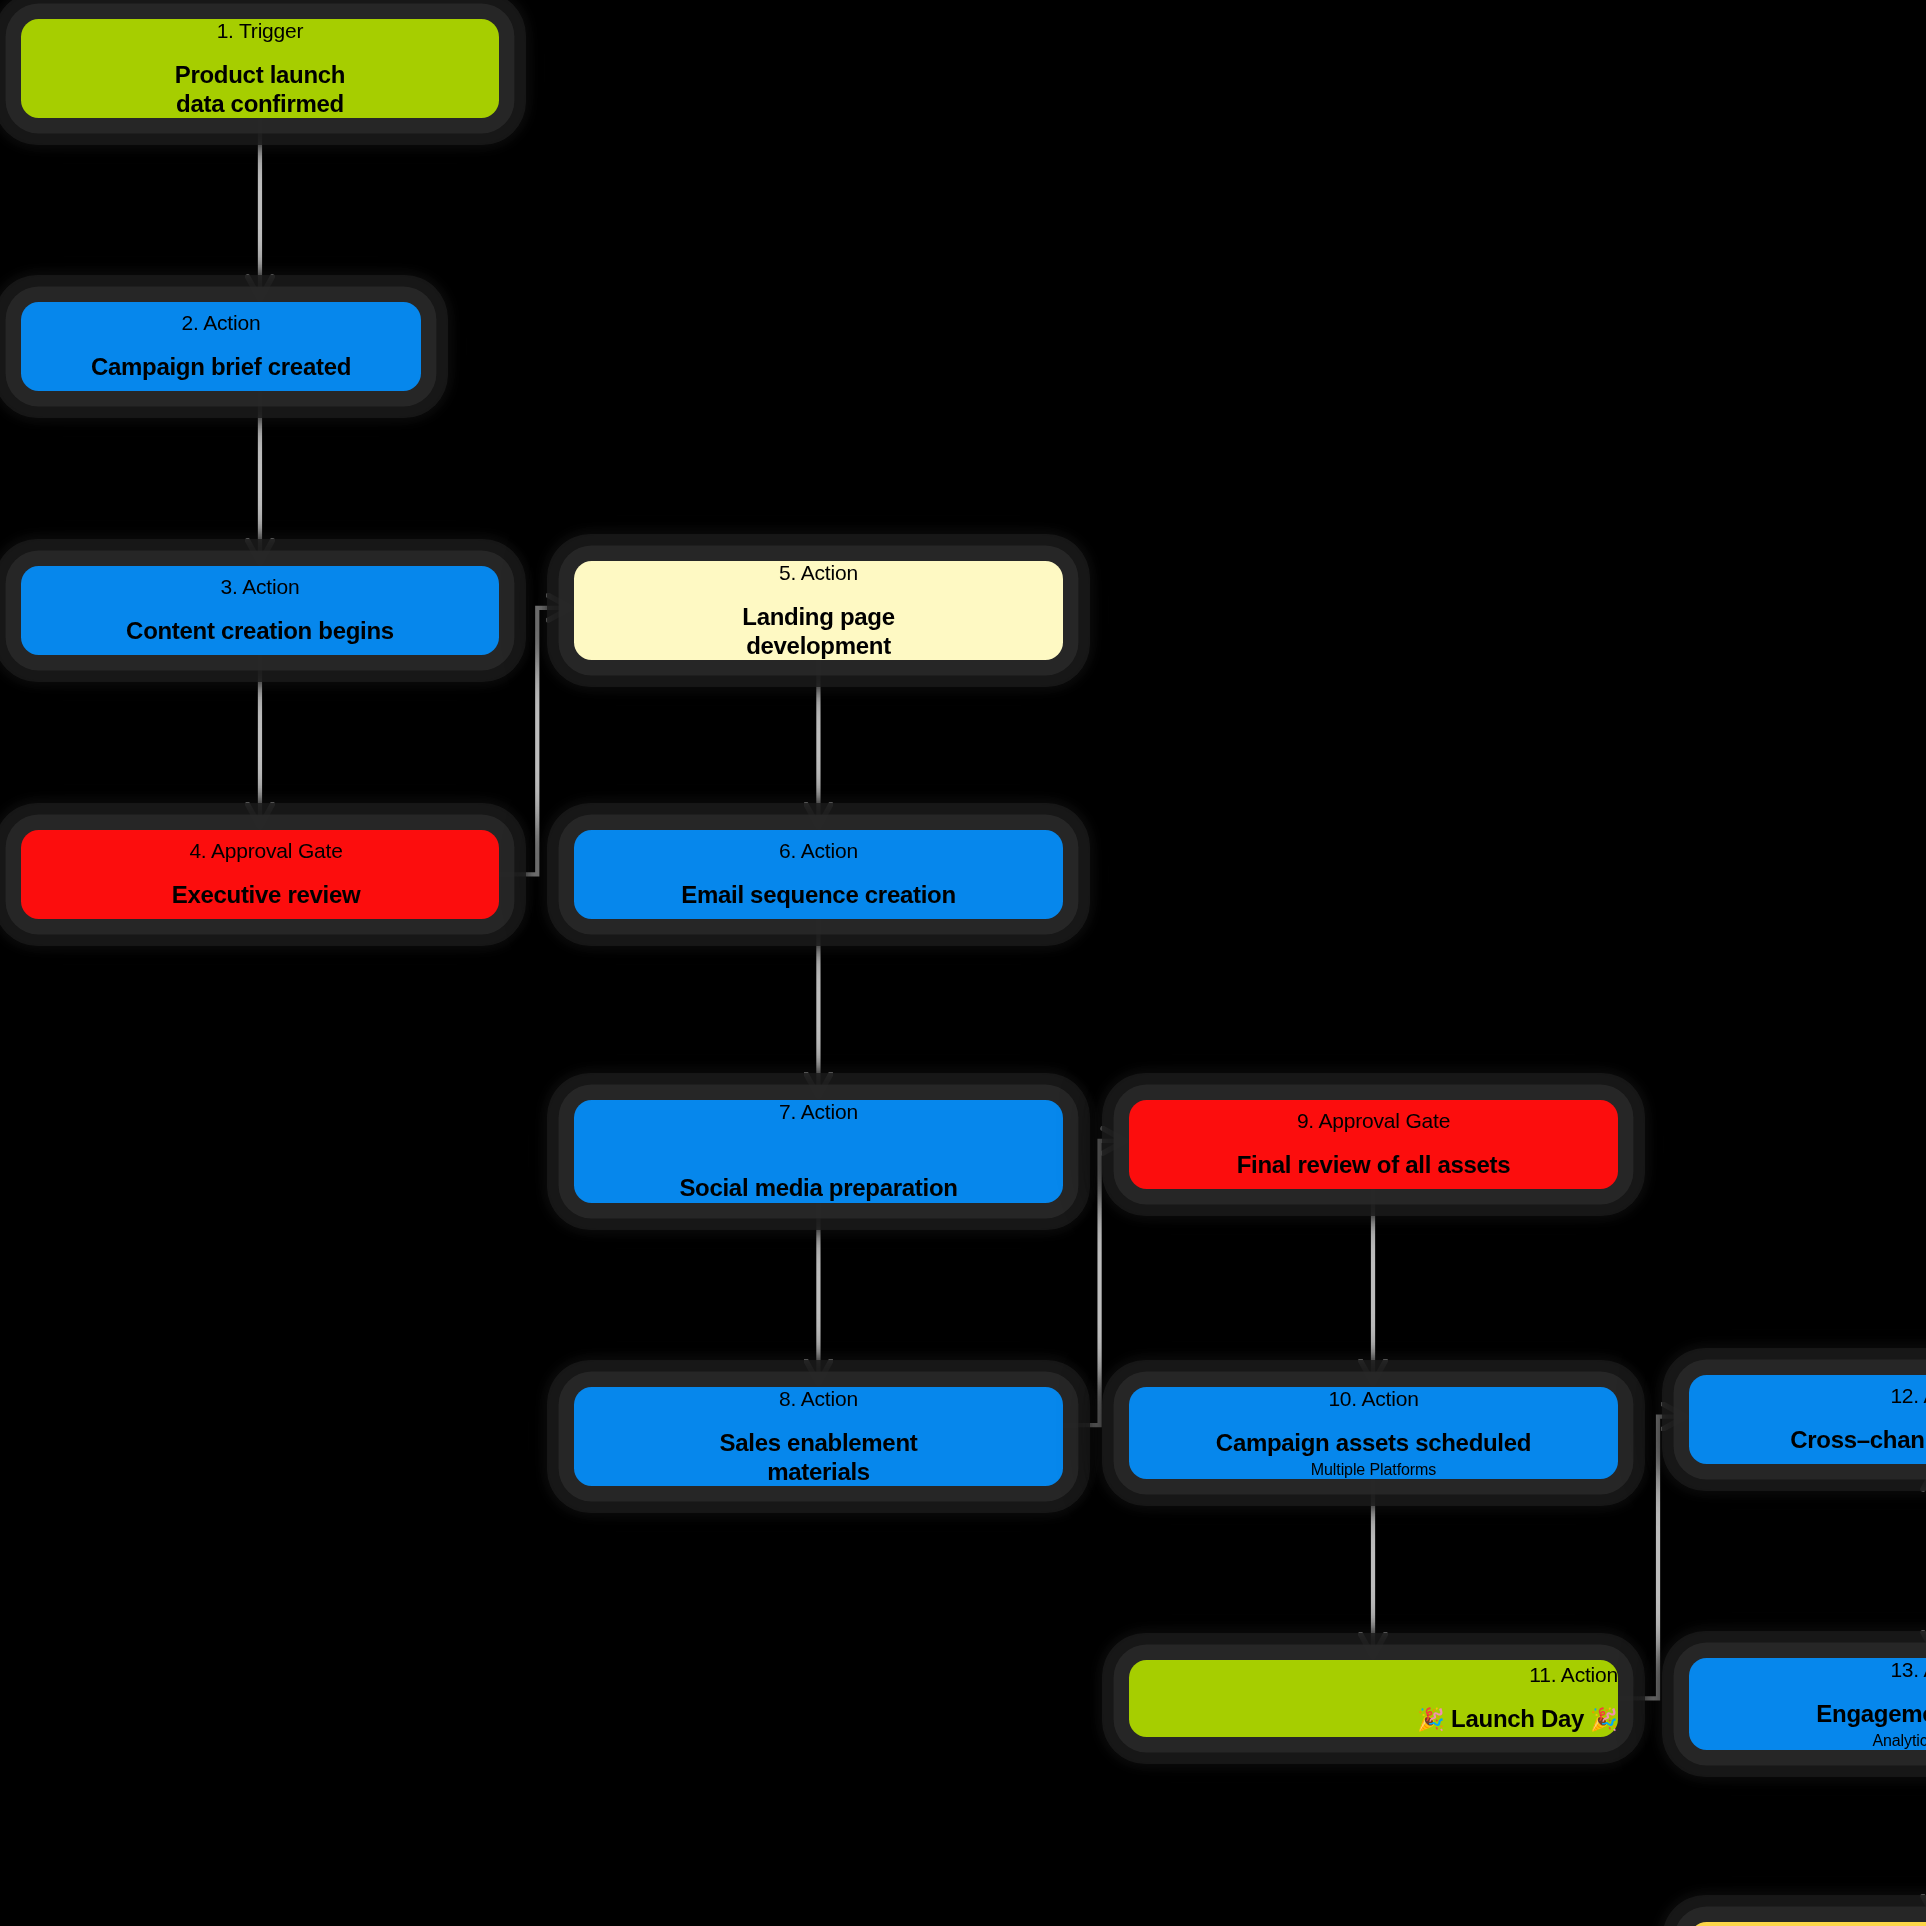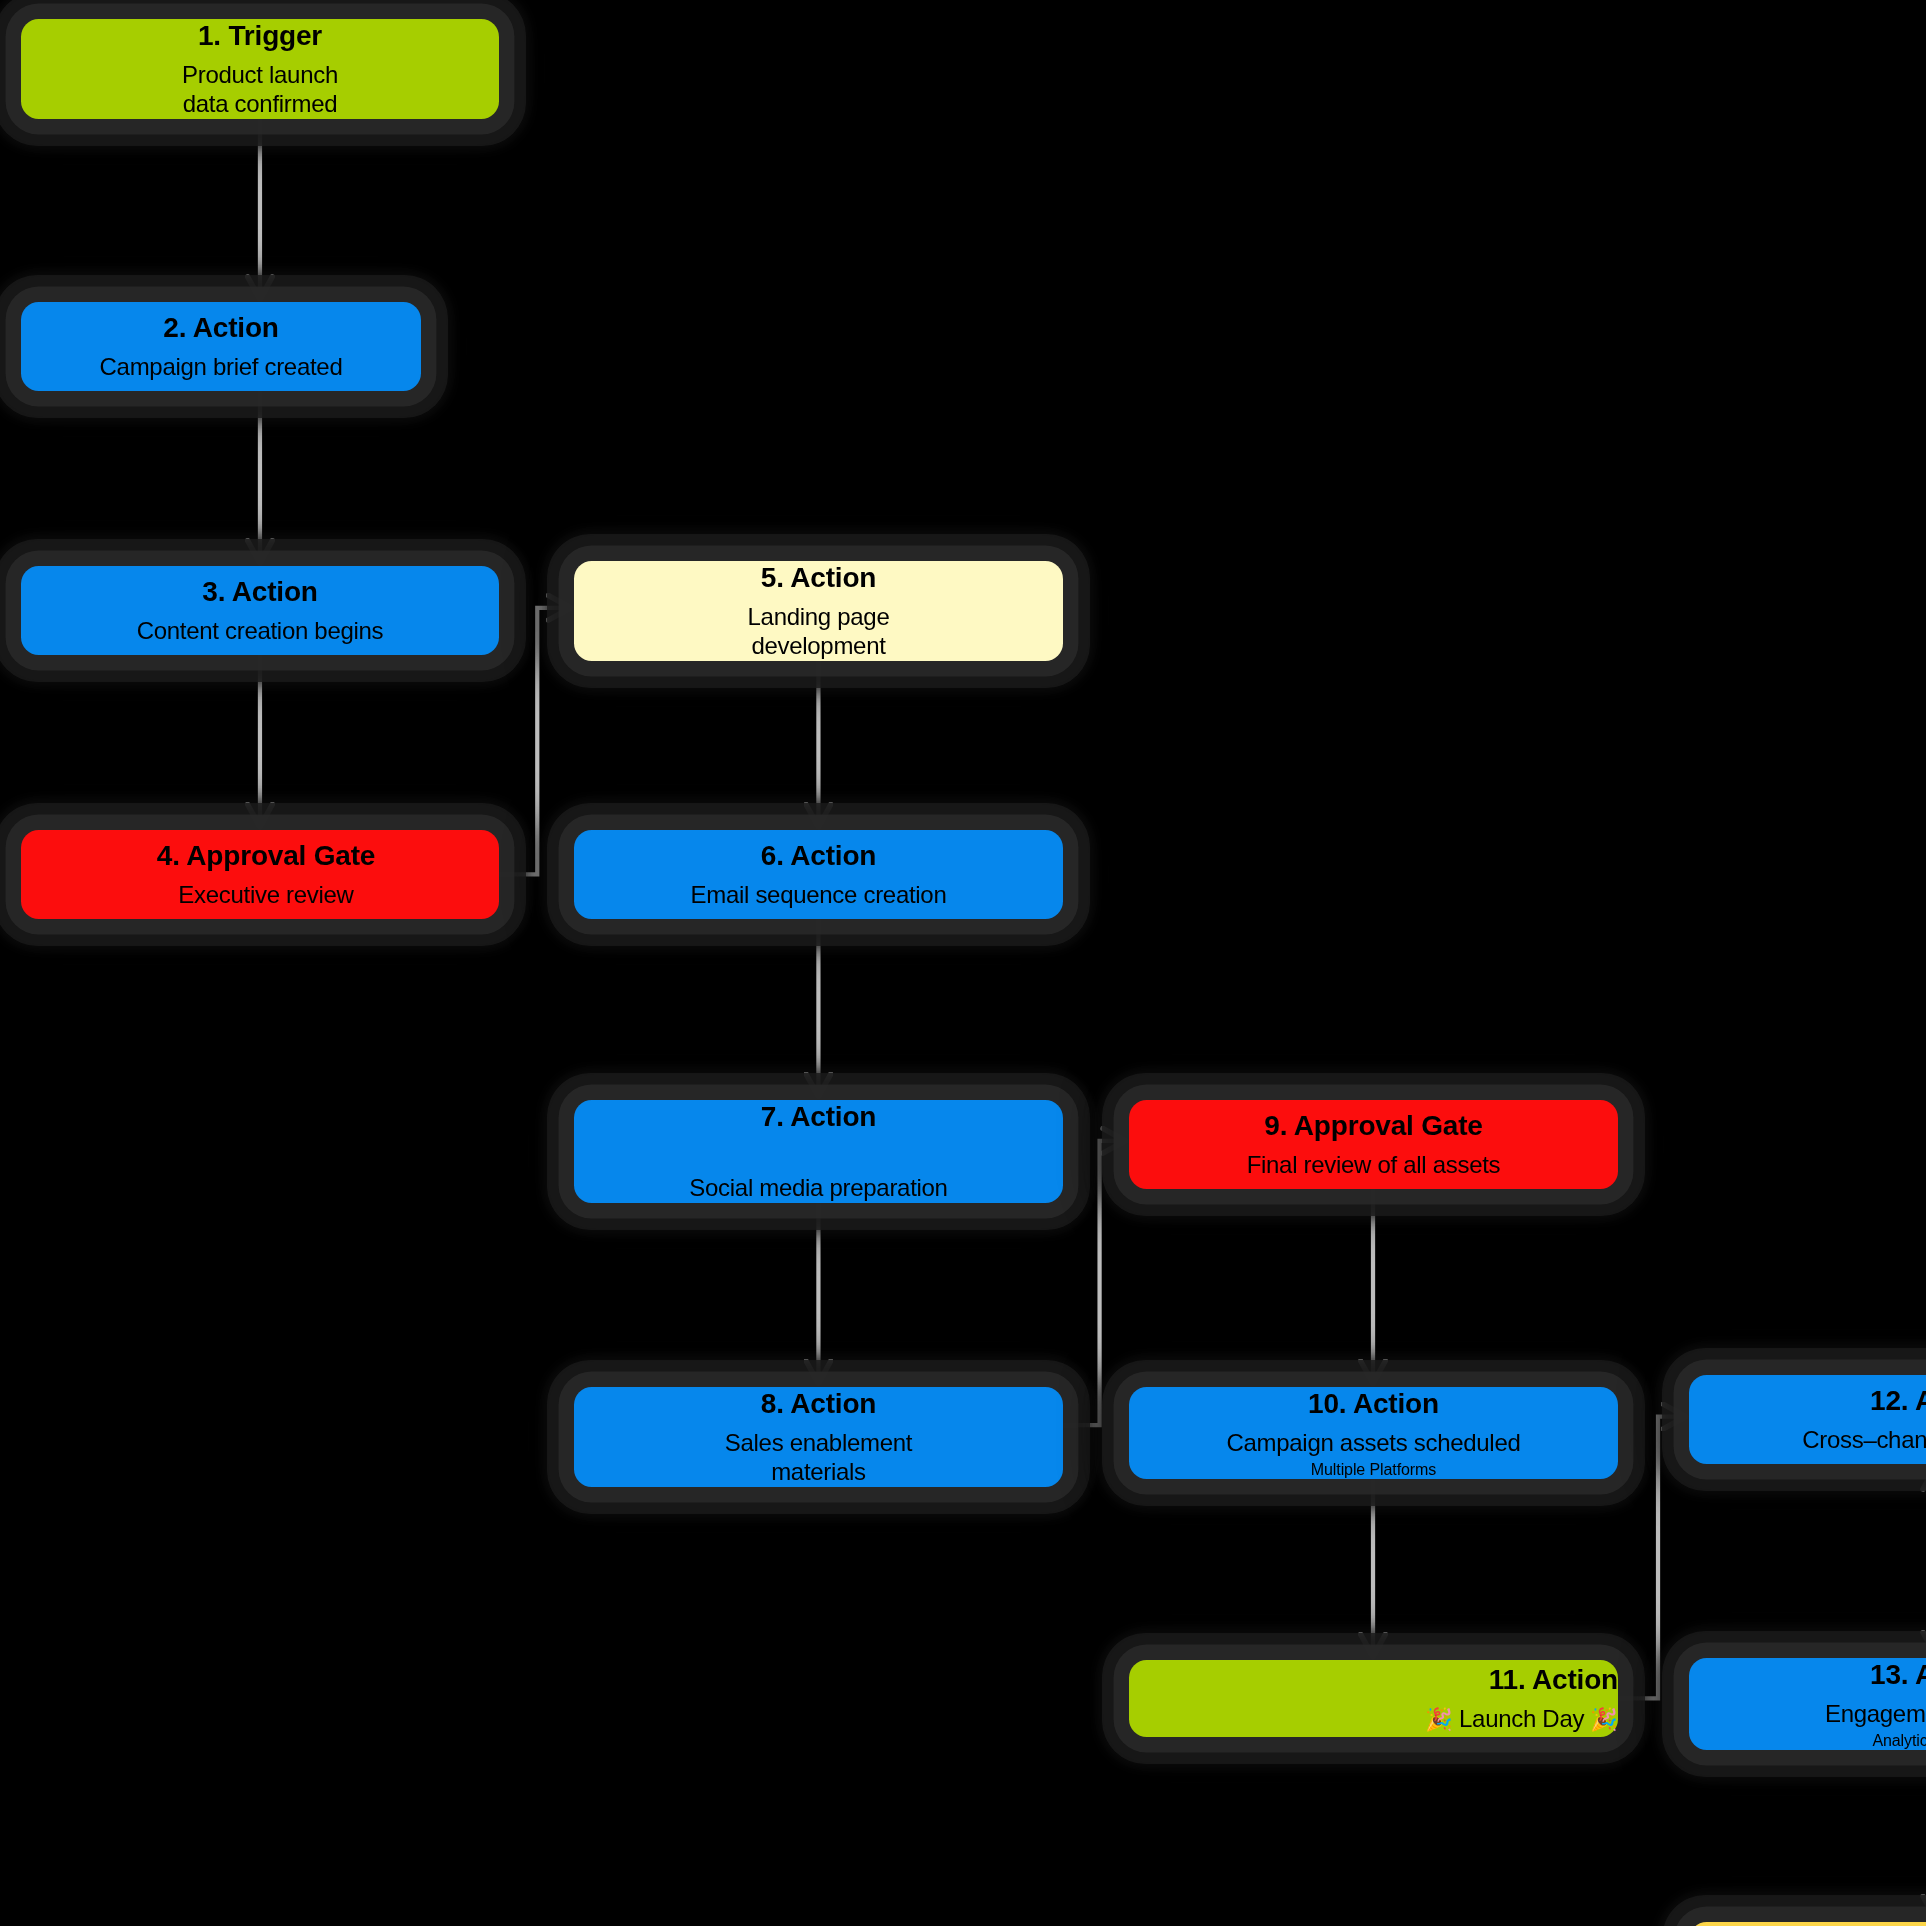--- a/index.html
+++ b/index.html
@@ -17,31 +17,31 @@
     justify-content:center;
     text-align:center;
     color:#000;
     box-shadow:
       0 0 0 15.4px rgba(40,40,40,0.92),
       0 0 0 27px rgba(26,26,26,0.80),
       0 0 14px 28.5px rgba(18,18,18,0.72),
       0 0 35px 31px rgba(10,10,10,0.55);
   }
   .node .kind{
-    font-size:28px;
-    font-weight:700;
+    font-size:21px;
+    font-weight:400;
     line-height:1.18;
     letter-spacing:-0.2px;
   }
   .node .label{
     font-size:24px;
-    font-weight:400;
+    font-weight:700;
     line-height:1.20;
     letter-spacing:-0.3px;
-    margin-top:9px;
+    margin-top:17px;
   }
   .node .sub{
     font-size:16px;
     font-weight:400;
     line-height:1.2;
     letter-spacing:-0.1px;
     margin-top:2.3px;
   }
   .emoji{font-size:22.3px;}
 

